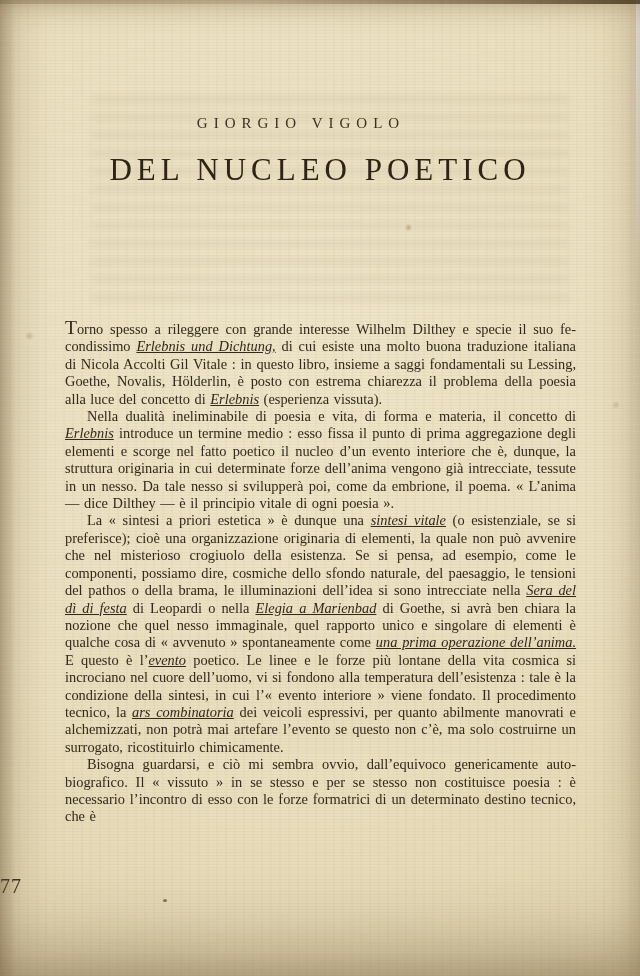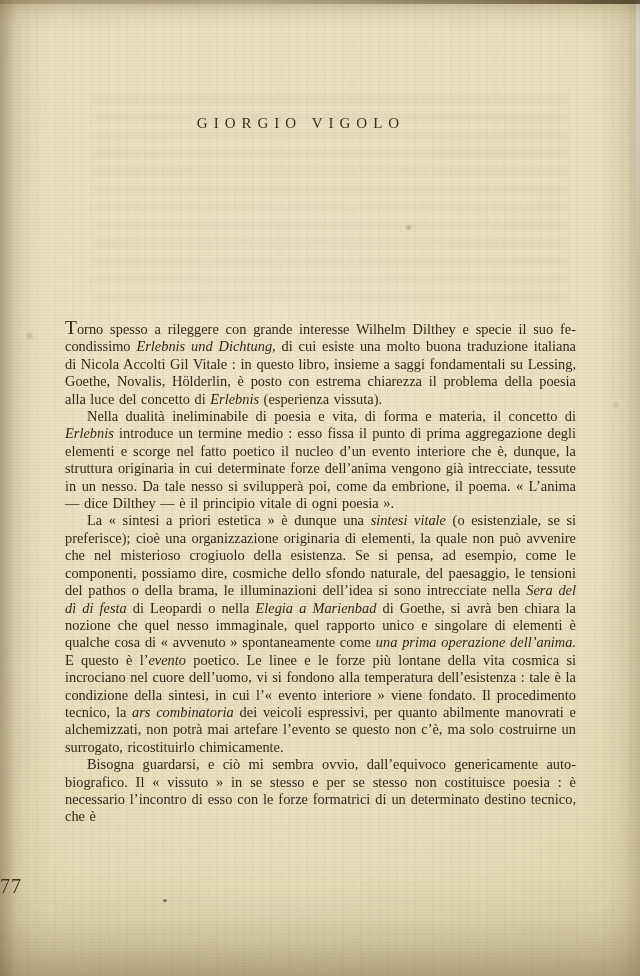--- a/index.html
+++ b/index.html
@@ -77,21 +77,21 @@
     font-size: 14.4px;
     line-height: 17.4px;
     text-align: justify;
     word-spacing: 1px;
     color: #33281a;
     hyphens: manual;
   }
   .article p { margin: 0; }
   .article p.indent { text-indent: 22px; }
   .article p.first::first-letter { font-size: 19.5px; }
-  .it { font-style: italic; }
+  .it { font-style: italic; text-decoration: underline; }
   .pagenum {
     position: absolute;
     top: 875px; left: 0; right: 0;
     font-size: 20px;
     letter-spacing: 1px;
     color: #3a2d1d;
   }
   
   .vignette {
     position: absolute; inset: 0;
@@ -135,20 +135,21 @@
 </head>
 <body>
 
 <div class="page">
   <div class="texture"></div>
   <div class="bleed"></div>
   <div class="bleed2"></div>
 
   <div class="author">GIORGIO VIGOLO</div>
 
+  <h1 class="title">DEL NUCLEO POETICO</h1>
 
   <div class="article">
       <p class=" first"><span>Torno spesso a rileggere con grande interesse Wilhelm Dilthey e specie il suo fe­condissimo </span><span class="it">Erlebnis und Dichtung,</span><span> di cui esiste una molto buona traduzione italiana di Nicola Accolti Gil Vitale : in questo libro, insieme a saggi fondamentali su Lessing, Goethe, Novalis, Hölderlin, è posto con estrema chiarezza il problema della poesia alla luce del concetto di </span><span class="it">Erlebnis</span><span> (esperienza vissuta).</span></p>
       <p class="indent"><span>Nella dualità ineliminabile di poesia e vita, di forma e materia, il concetto di </span><span class="it">Erlebnis</span><span> introduce un termine medio : esso fissa il punto di prima aggregazione degli elementi e scorge nel fatto poetico il nucleo d’un evento interiore che è, dunque, la struttura originaria in cui determinate forze dell’anima vengono già in­trecciate, tessute in un nesso. Da tale nesso si svilupperà poi, come da embrione, il poema. « L’anima — dice Dilthey — è il principio vitale di ogni poesia ».</span></p>
       <p class="indent"><span>La « sintesi a priori estetica » è dunque una </span><span class="it">sintesi vitale</span><span> (o esistenziale, se si preferisce); cioè una organizzazione originaria di elementi, la quale non può avve­nire che nel misterioso crogiuolo della esistenza. Se si pensa, ad esempio, come le componenti, possiamo dire, cosmiche dello sfondo naturale, del paesaggio, le ten­sioni del pathos o della brama, le illuminazioni dell’idea si sono intrecciate nella </span><span class="it">Sera del dì di festa</span><span> di Leopardi o nella </span><span class="it">Elegia a Marienbad</span><span> di Goethe, si avrà ben chiara la nozione che quel nesso immaginale, quel rapporto unico e singolare di elementi è qualche cosa di « avvenuto » spontaneamente come </span><span class="it">una prima ope­razione dell’anima.</span><span> E questo è l’</span><span class="it">evento</span><span> poetico. Le linee e le forze più lontane della vita cosmica si incrociano nel cuore dell’uomo, vi si fondono alla temperatura dell’esistenza : tale è la condizione della sintesi, in cui l’« evento interiore » viene fon­dato. Il procedimento tecnico, la </span><span class="it">ars combinatoria</span><span> dei veicoli espressivi, per quanto abilmente manovrati e alchemizzati, non potrà mai artefare l’evento se questo non c’è, ma solo costruirne un surrogato, ricostituirlo chimicamente.</span></p>
       <p class="indent"><span>Bisogna guardarsi, e ciò mi sembra ovvio, dall’equivoco genericamente auto­biografico. Il « vissuto » in se stesso e per se stesso non costituisce poesia : è necessario l’incontro di esso con le forze formatrici di un determinato destino tecnico, che è</span></p>
     </div>
 
   <div class="pagenum">77</div>
 

